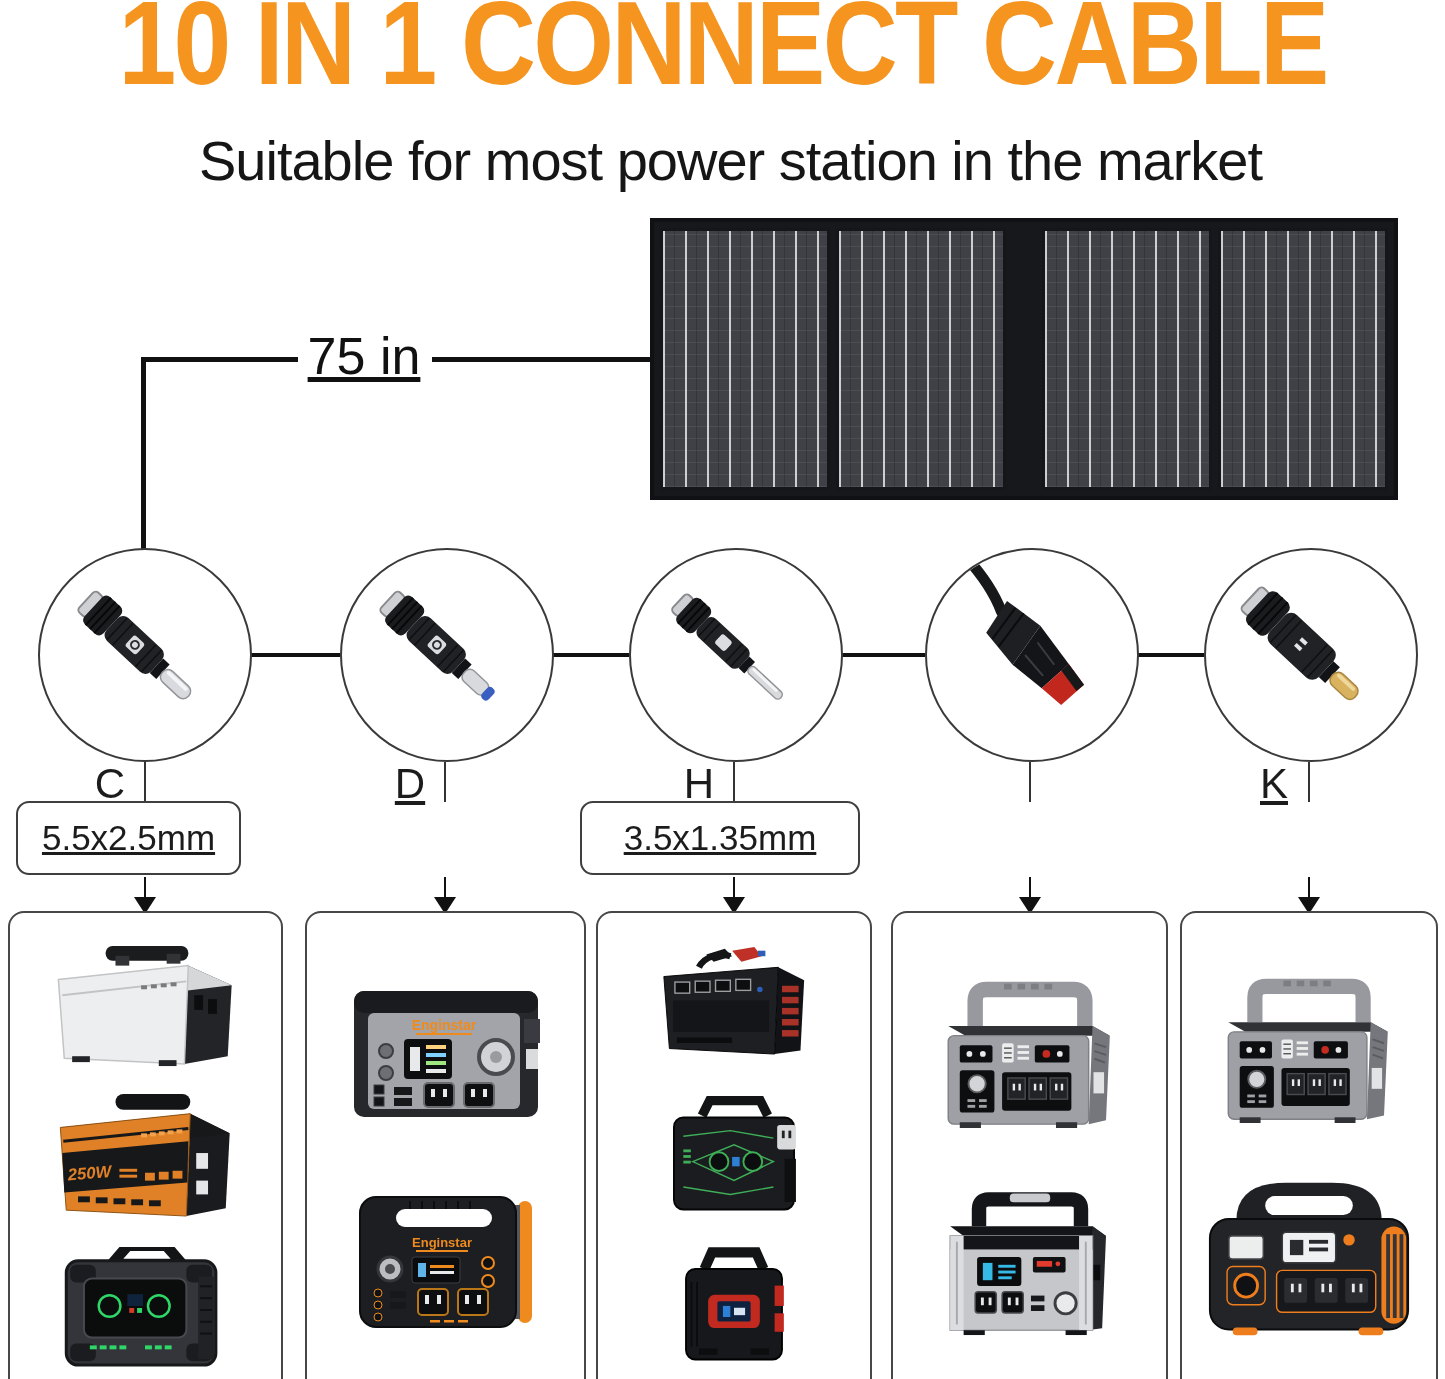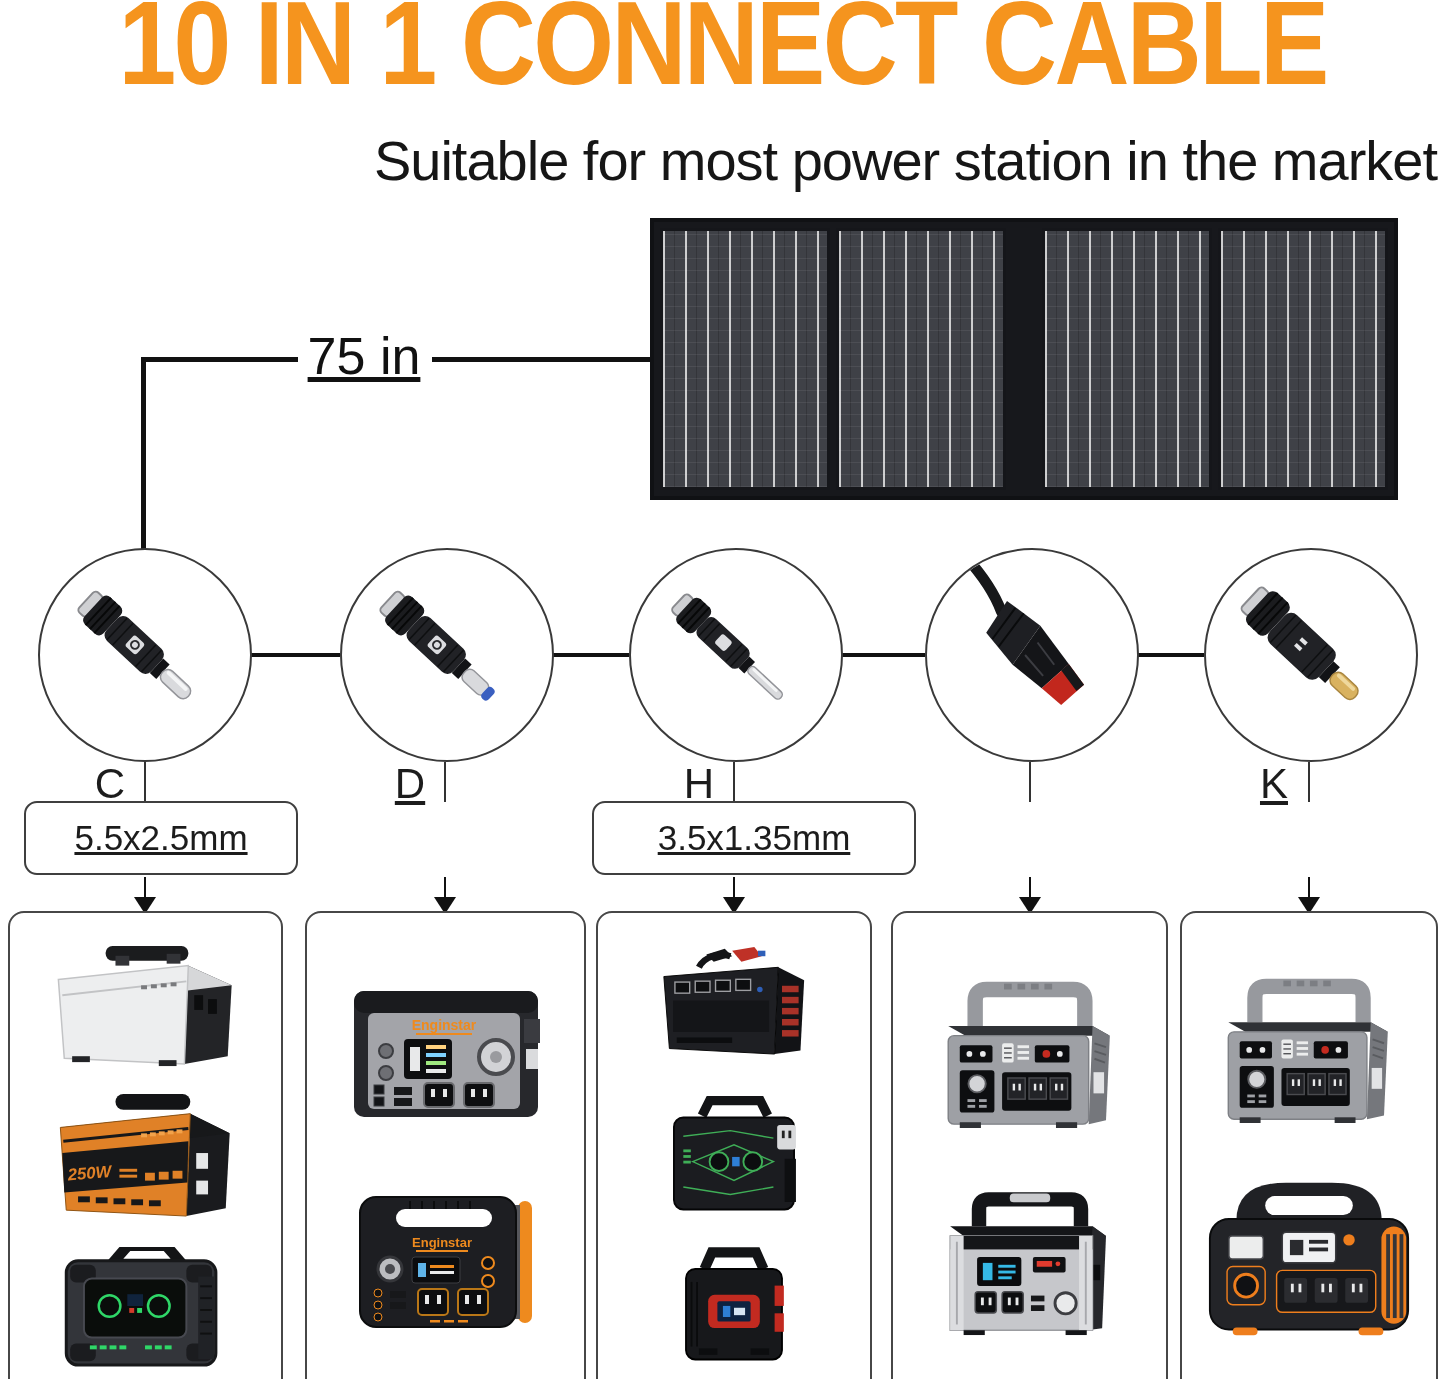--- a/index.html
+++ b/index.html
@@ -2,21 +2,21 @@
 <html><head>
 <meta charset="utf-8">
 <style>
   html,body{margin:0;padding:0;background:#fff;}
   .page{position:relative;width:1445px;height:1379px;background:#ffffff;overflow:hidden;
         font-family:"Liberation Sans", sans-serif;color:#141414;}
   .abs{position:absolute;text-decoration:underline;}
   .title{position:absolute;left:0;right:0;top:-16px;text-align:center;white-space:nowrap;
          font-size:118px;font-weight:700;letter-spacing:-3px;line-height:1;
          color:#F5941E;transform:scaleX(0.88);transform-origin:center;}
-  .subtitle{position:absolute;left:0;right:8px;top:128px;text-align:right;white-space:nowrap;
+  .subtitle{position:absolute;left:0;right:16px;top:128px;text-align:center;white-space:nowrap;
             font-size:56px;letter-spacing:-1px;color:#161616;margin-left:32px;}
   .line{background:#111;}
   .measure-label{font-size:52px;color:#111;width:132px;text-align:center;}
   
   .solar{left:650px;top:218px;width:748px;height:282px;background:#17181c;
          border:4px solid #101114;box-sizing:border-box;display:flex;padding:6px;}
   .fold{flex:1;border:3px solid #15161a;box-sizing:border-box;background-color:#3f4147;
         background-image:
           repeating-linear-gradient(90deg, rgba(255,255,255,.75) 0 2px, rgba(255,255,255,0) 2px 22px),
           repeating-linear-gradient(0deg, rgba(255,255,255,.07) 0 1px, transparent 1px 12px),
@@ -190,22 +190,22 @@
   <div class="abs droline" style="left:444px;"></div>
   <div class="abs droline" style="left:733px;"></div>
   <div class="abs droline" style="left:1029px;"></div>
   <div class="abs droline" style="left:1308px;"></div>
 
   <div class="abs letter" style="left:82px;">C</div>
   <div class="abs letter" style="left:382px;">D</div>
   <div class="abs letter" style="left:671px;">H</div>
   <div class="abs letter" style="left:1246px;">K</div>
 
-  <div class="abs labelbox" style="left:24px;width:274px;">5.5x2.5mm</div>
-  <div class="abs labelbox" style="left:592px;width:324px;">3.5x1.35mm</div>
+  <div class="abs labelbox" style="left:16px;width:225px;">5.5x2.5mm</div>
+  <div class="abs labelbox" style="left:580px;width:280px;">3.5x1.35mm</div>
 
   <div class="abs stem" style="left:144px;"></div>
   <div class="abs stem" style="left:444px;"></div>
   <div class="abs stem" style="left:733px;"></div>
   <div class="abs stem" style="left:1029px;"></div>
   <div class="abs stem" style="left:1308px;"></div>
   <div class="abs arrowhead" style="left:134px;"></div>
   <div class="abs arrowhead" style="left:434px;"></div>
   <div class="abs arrowhead" style="left:723px;"></div>
   <div class="abs arrowhead" style="left:1019px;"></div>

